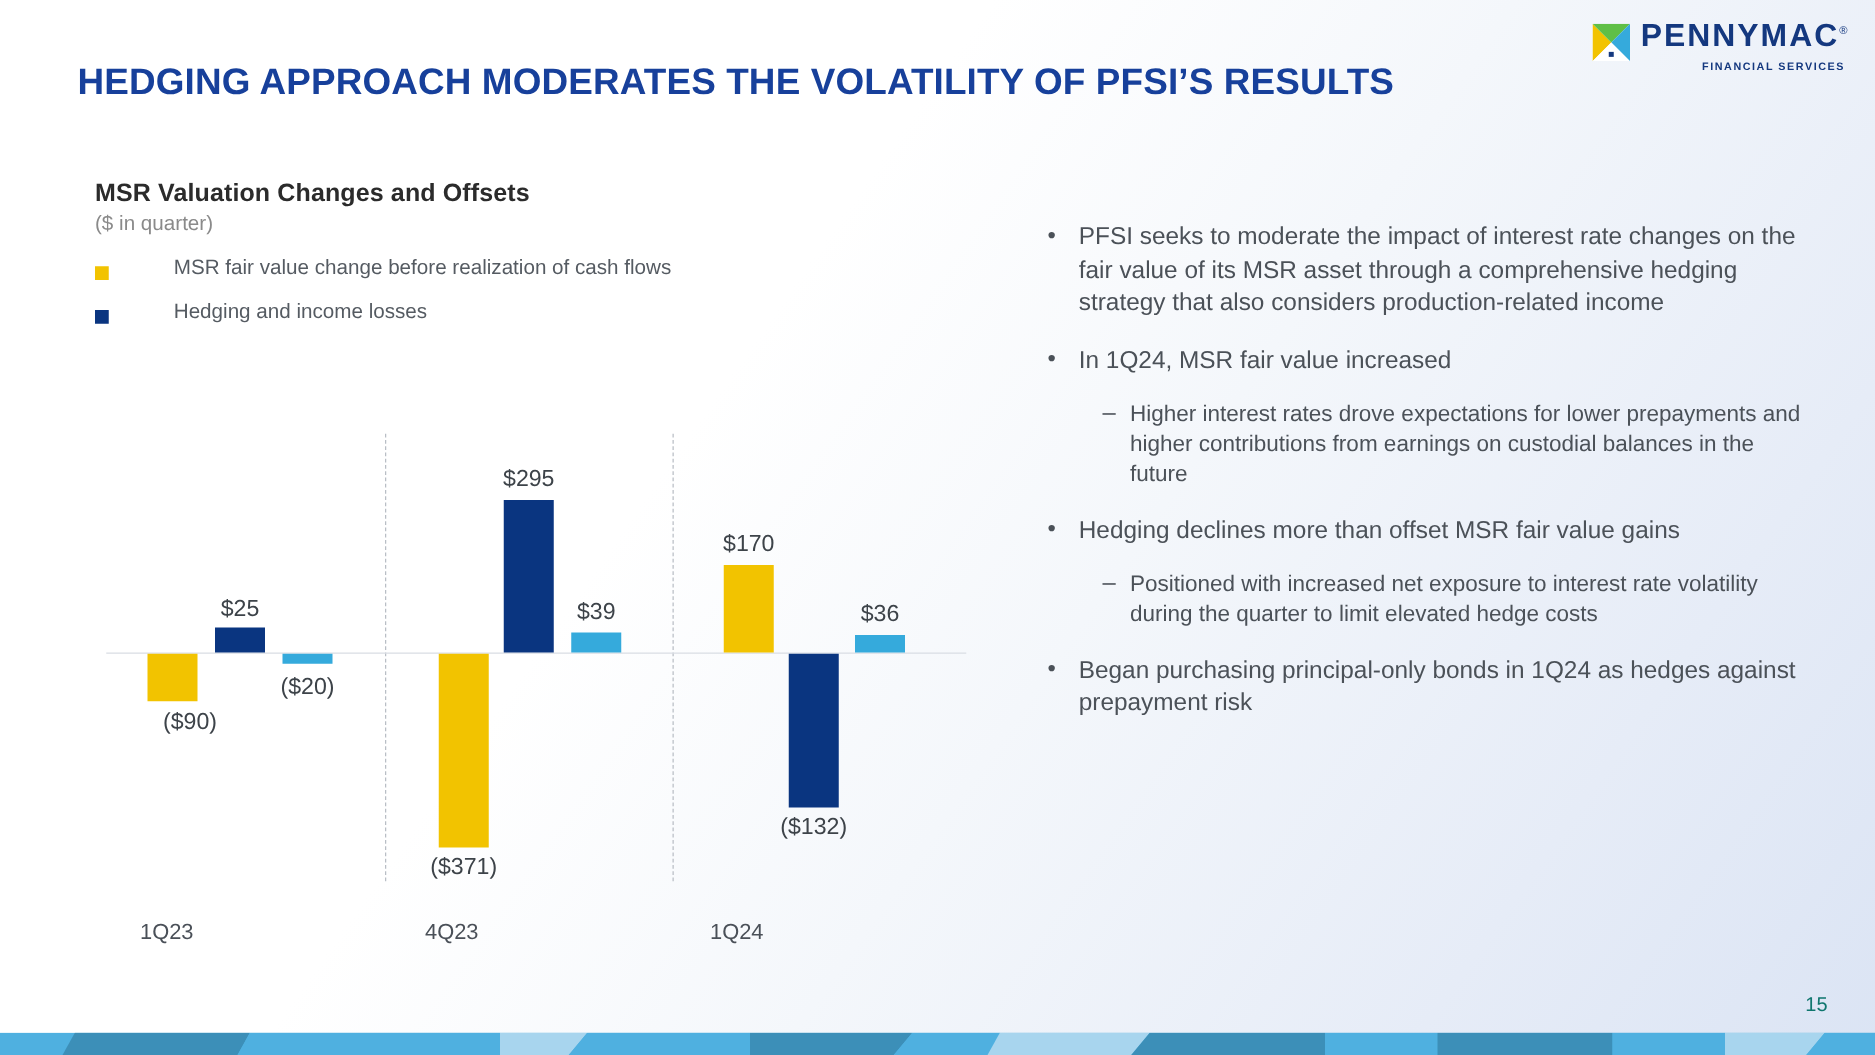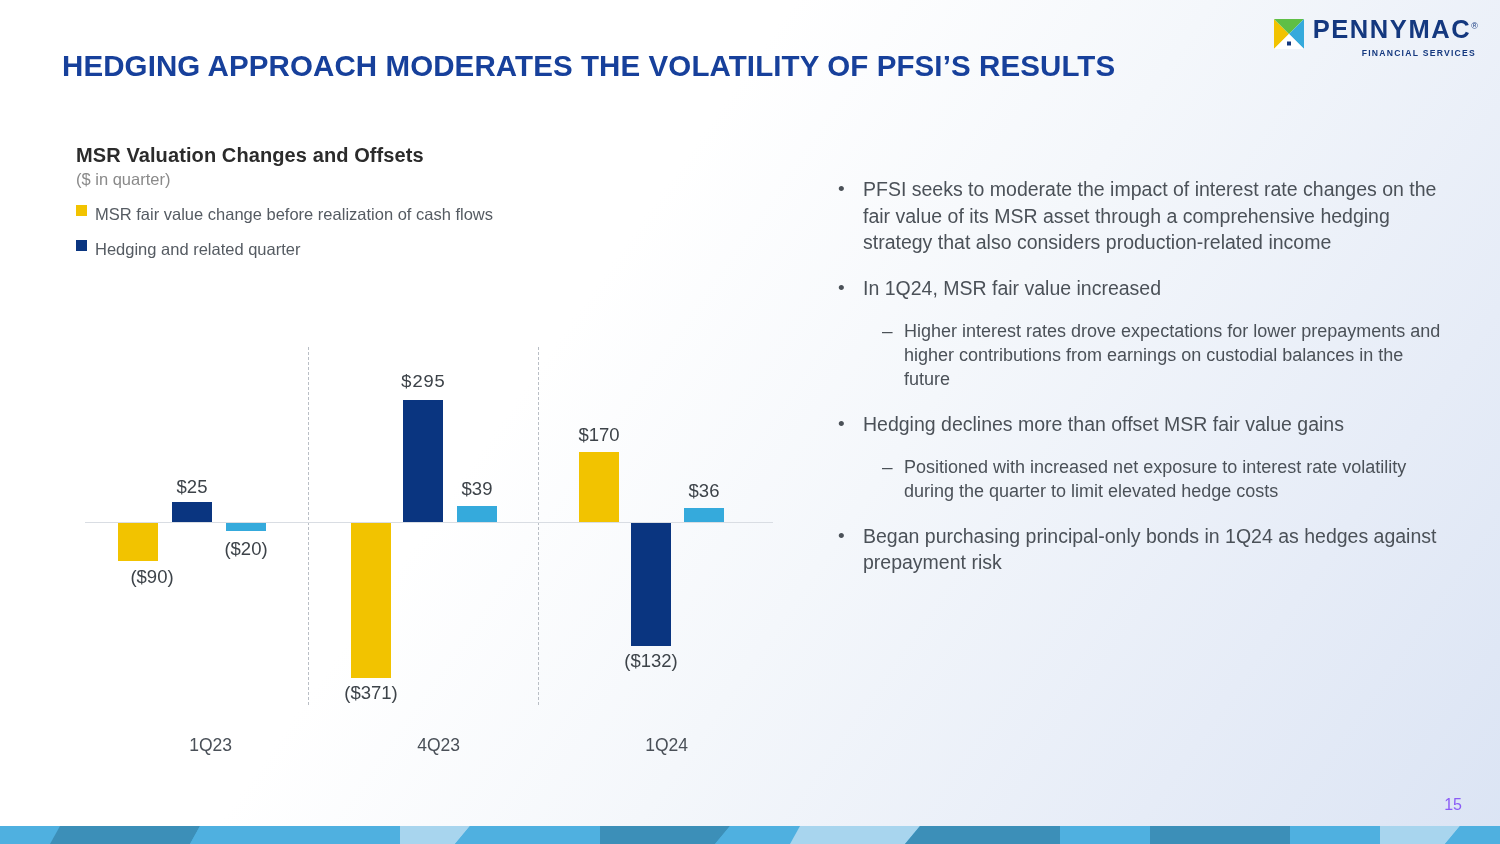--- a/index.html
+++ b/index.html
@@ -89,22 +89,23 @@
     font-size: 16.5px;
     color: #8A8A8A;
     margin-top: 3px;
     font-weight: normal;
   }
   .legend {
     margin-top: 16px;
   }
   .legend-row {
     display: flex;
-    align-items: flex-start;
+    align-items: flex-end;
     margin-bottom: 16px;
+    gap: 44px;
   }
   .legend-swatch {
     width: 11px;
     height: 11px;
     margin-right: 8px;
     flex: 0 0 auto;
   }
   .legend-label {
     font-size: 16.5px;
     color: #555b62;
@@ -148,21 +149,21 @@
     white-space: nowrap;
     text-align: center;
     width: 120px;
   }
   .cat-label {
     position: absolute;
     top: 405px;
     font-size: 17.5px;
     color: #4a5058;
     width: 120px;
-    text-align: right;
+    text-align: left;
   }
 
   
   .bullets {
     position: absolute;
     left: 838px;
     top: 176px;
     width: 612px;
   }
   .bullet {
@@ -188,21 +189,21 @@
     margin-bottom: 20px;
   }
   .bullet.sub .marker { width: 22px; line-height: 24px; }
 
   
   .page-num {
     position: absolute;
     right: 38px;
     bottom: 30px;
     font-size: 16px;
-    color: #8b5cf6;
+    color: #0f766e;
   }
 
   
   .bottom-strip {
     position: absolute;
     left: 0;
     bottom: 0;
     width: 1500px;
     height: 18px;
     overflow: hidden;
@@ -234,21 +235,21 @@
   <div class="chart-title">MSR Valuation Changes and Offsets</div>
   <div class="chart-subtitle">($ in quarter)</div>
 
   <div class="legend">
     <div class="legend-row">
       <span class="legend-swatch" style="background:#F2C300"></span>
       <span class="legend-label">MSR fair value change before realization of cash flows</span>
     </div>
     <div class="legend-row">
       <span class="legend-swatch" style="background:#0A3580"></span>
-      <span class="legend-label">Hedging and related quarter</span>
+      <span class="legend-label">Hedging and income losses</span>
     </div>
   </div>
 </div>
 
 <div class="chart-area">
   <div class="sep-line" style="left:232px"></div>
   <div class="sep-line" style="left:462px"></div>
   <div class="baseline"></div>
 
   <div class="bar yellow" style="left:42px; top:193px; height:38px;"></div>
@@ -259,21 +260,21 @@
 
   <div class="bar cyan" style="left:150px; top:193px; height:8px;"></div>
   <div class="val-label" style="left:110px; top:208px;">($20)</div>
 
   <div class="cat-label" style="left:36px;">1Q23</div>
 
   <div class="bar yellow" style="left:275px; top:193px; height:155px;"></div>
   <div class="val-label" style="left:235px; top:352px;">($371)</div>
 
   <div class="bar navy" style="left:327px; top:70px; height:122px;"></div>
-  <div class="val-label" style="left:287px; top:42px;font-family:Liberation Mono, monospace;">$295</div>
+  <div class="val-label" style="left:287px; top:42px;">$295</div>
 
   <div class="bar cyan" style="left:381px; top:176px; height:16px;"></div>
   <div class="val-label" style="left:341px; top:148px;">$39</div>
 
   <div class="cat-label" style="left:264px;">4Q23</div>
 
   <div class="bar yellow" style="left:503px; top:122px; height:70px;"></div>
   <div class="val-label" style="left:463px; top:94px;">$170</div>
 
   <div class="bar navy" style="left:555px; top:193px; height:123px;"></div>

